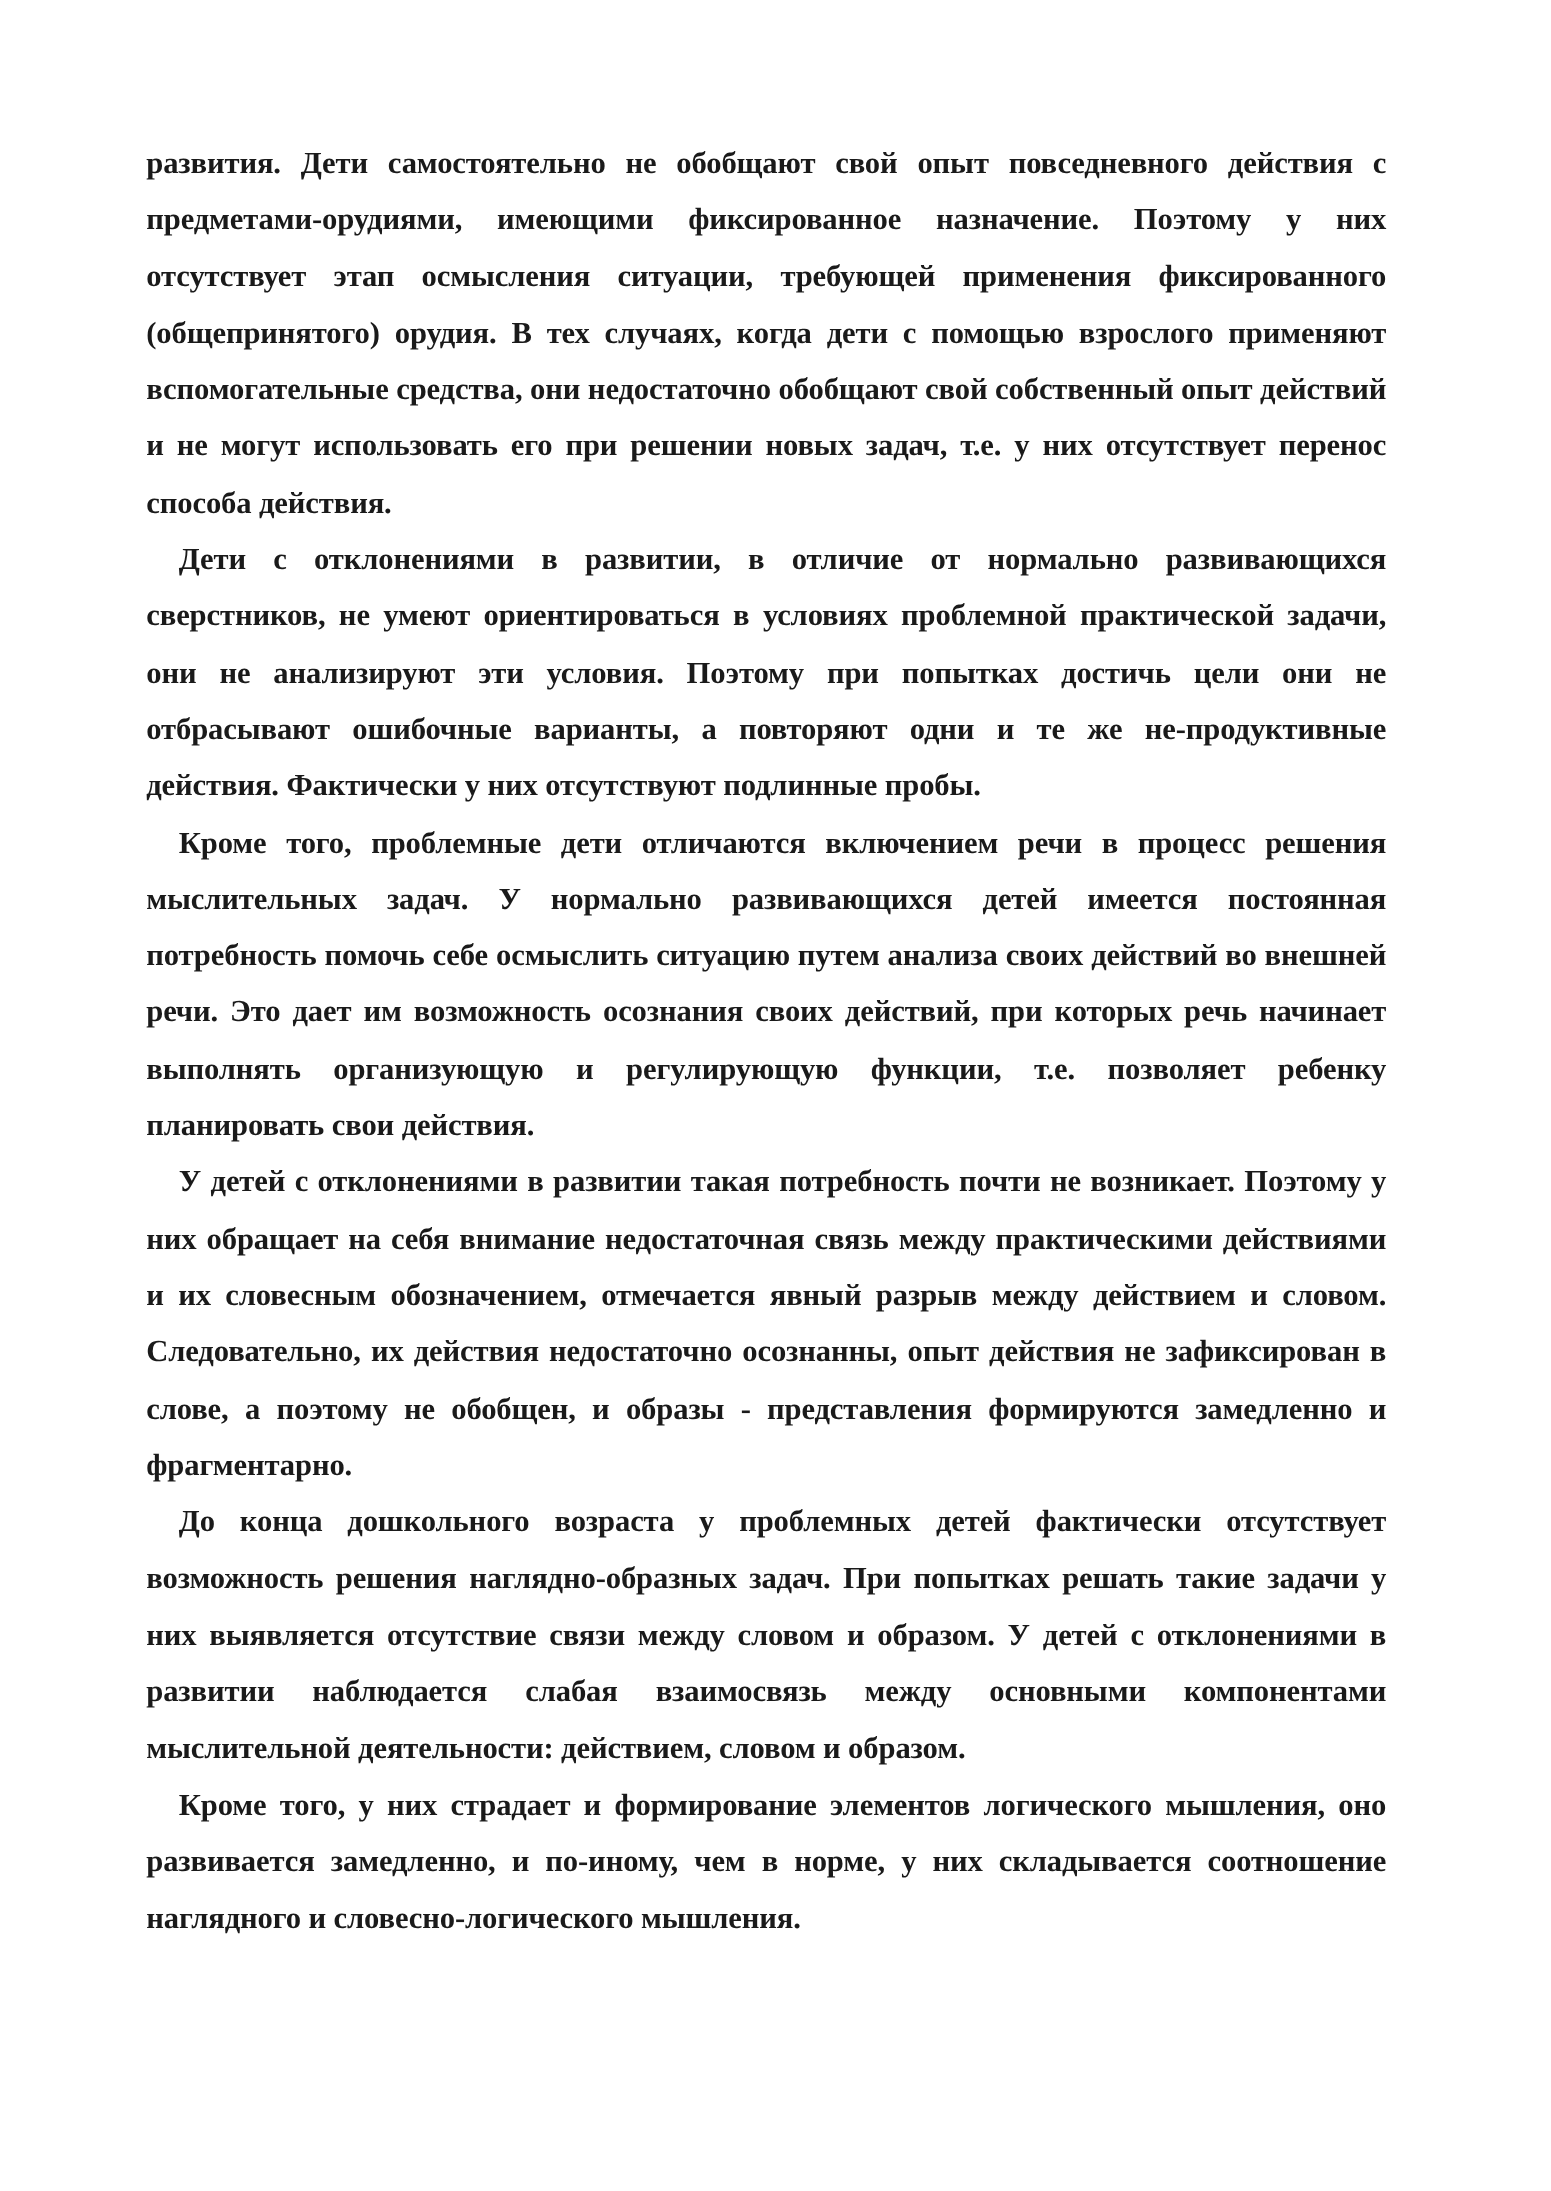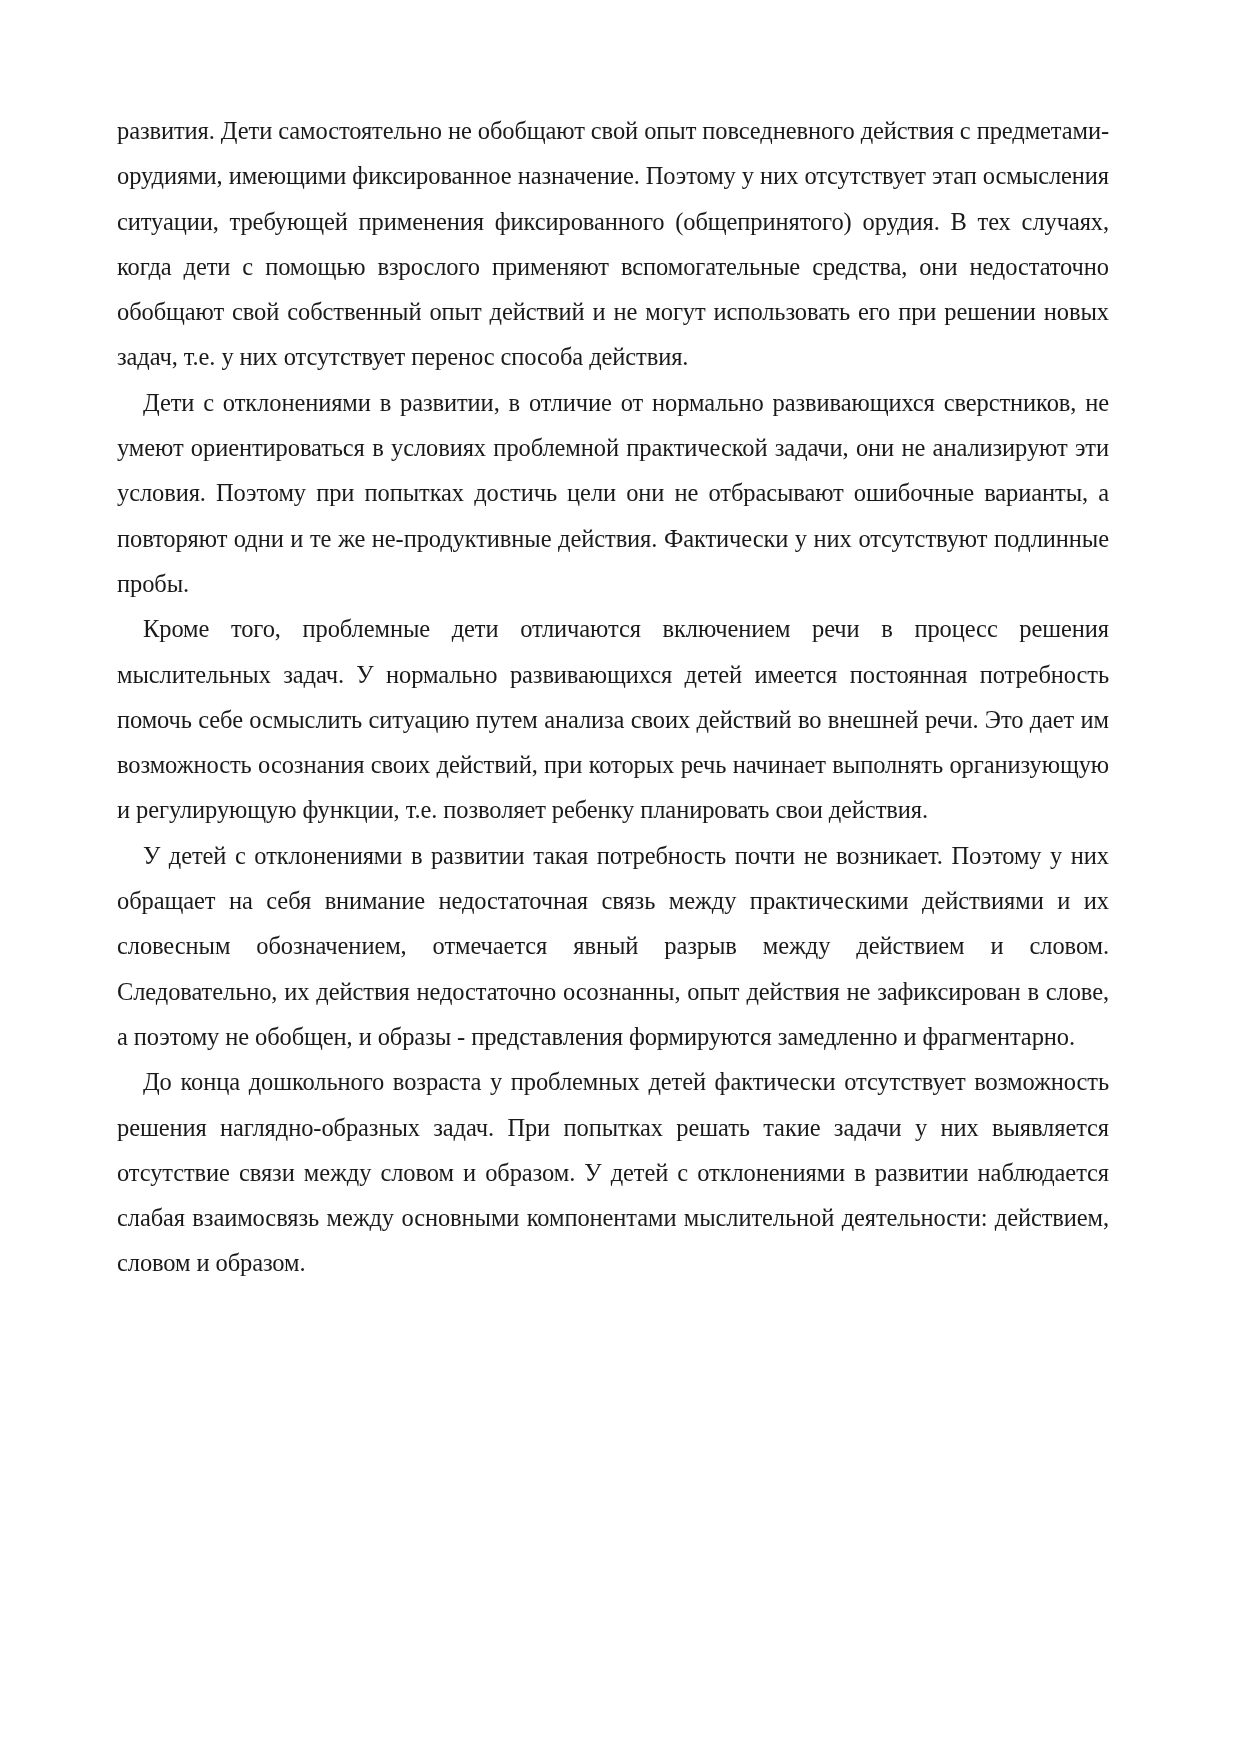--- a/index.html
+++ b/index.html
@@ -22,27 +22,29 @@
       font-size: 24.5px;
       line-height: 45.3px;
       color: #1a1a1a;
       text-align: justify;
       letter-spacing: -0.1px;
     }
     .para {
       margin: 0;
       padding: 0;
       text-indent: 0;
+      font-weight: bold;
     }
     .para.indent {
       text-indent: 26px;
     }
   </style>
 </head>
 <body>
 
 <div class="page">
   <p class="para">развития. Дети самостоятельно не обобщают свой опыт повседневного действия с предметами-орудиями, имеющими фиксированное назначение. Поэтому у них отсутствует этап осмысления ситуации, требующей применения фиксированного (общепринятого) орудия. В тех случаях, когда дети с помощью взрослого применяют вспомогательные средства, они недостаточно обобщают свой собственный опыт действий и не могут использовать его при решении новых задач, т.е. у них отсутствует перенос способа действия.</p>
   <p class="para indent">Дети с отклонениями в развитии, в отличие от нормально развивающихся сверстников, не умеют ориентироваться в условиях проблемной практической задачи, они не анализируют эти условия. Поэтому при попытках достичь цели они не отбрасывают ошибочные варианты, а повторяют одни и те же не-продуктивные действия. Фактически у них отсутствуют подлинные пробы.</p>
   <p class="para indent">Кроме того, проблемные дети отличаются включением речи в процесс решения мыслительных задач. У нормально развивающихся детей имеется постоянная потребность помочь себе осмыслить ситуацию путем анализа своих действий во внешней речи. Это дает им возможность осознания своих действий, при которых речь начинает выполнять организующую и регулирующую функции, т.е. позволяет ребенку планировать свои действия.</p>
   <p class="para indent">У детей с отклонениями в развитии такая потребность почти не возникает. Поэтому у них обращает на себя внимание недостаточная связь между практическими действиями и их словесным обозначением, отмечается явный разрыв между действием и словом. Следовательно, их действия недостаточно осознанны, опыт действия не зафиксирован в слове, а поэтому не обобщен, и образы - представления формируются замедленно и фрагментарно.</p>
   <p class="para indent">До конца дошкольного возраста у проблемных детей фактически отсутствует возможность решения наглядно-образных задач. При попытках решать такие задачи у них выявляется отсутствие связи между словом и образом. У детей с отклонениями в развитии наблюдается слабая взаимосвязь между основными компонентами мыслительной деятельности: действием, словом и образом.</p>
+  <p class="para indent">Кроме того, у них страдает и формирование элементов логического мышления, оно развивается замедленно, и по-иному, чем в норме, у них складывается соотношение наглядного и словесно-логического мышления.</p>
 </div>
 
 </body></html>

